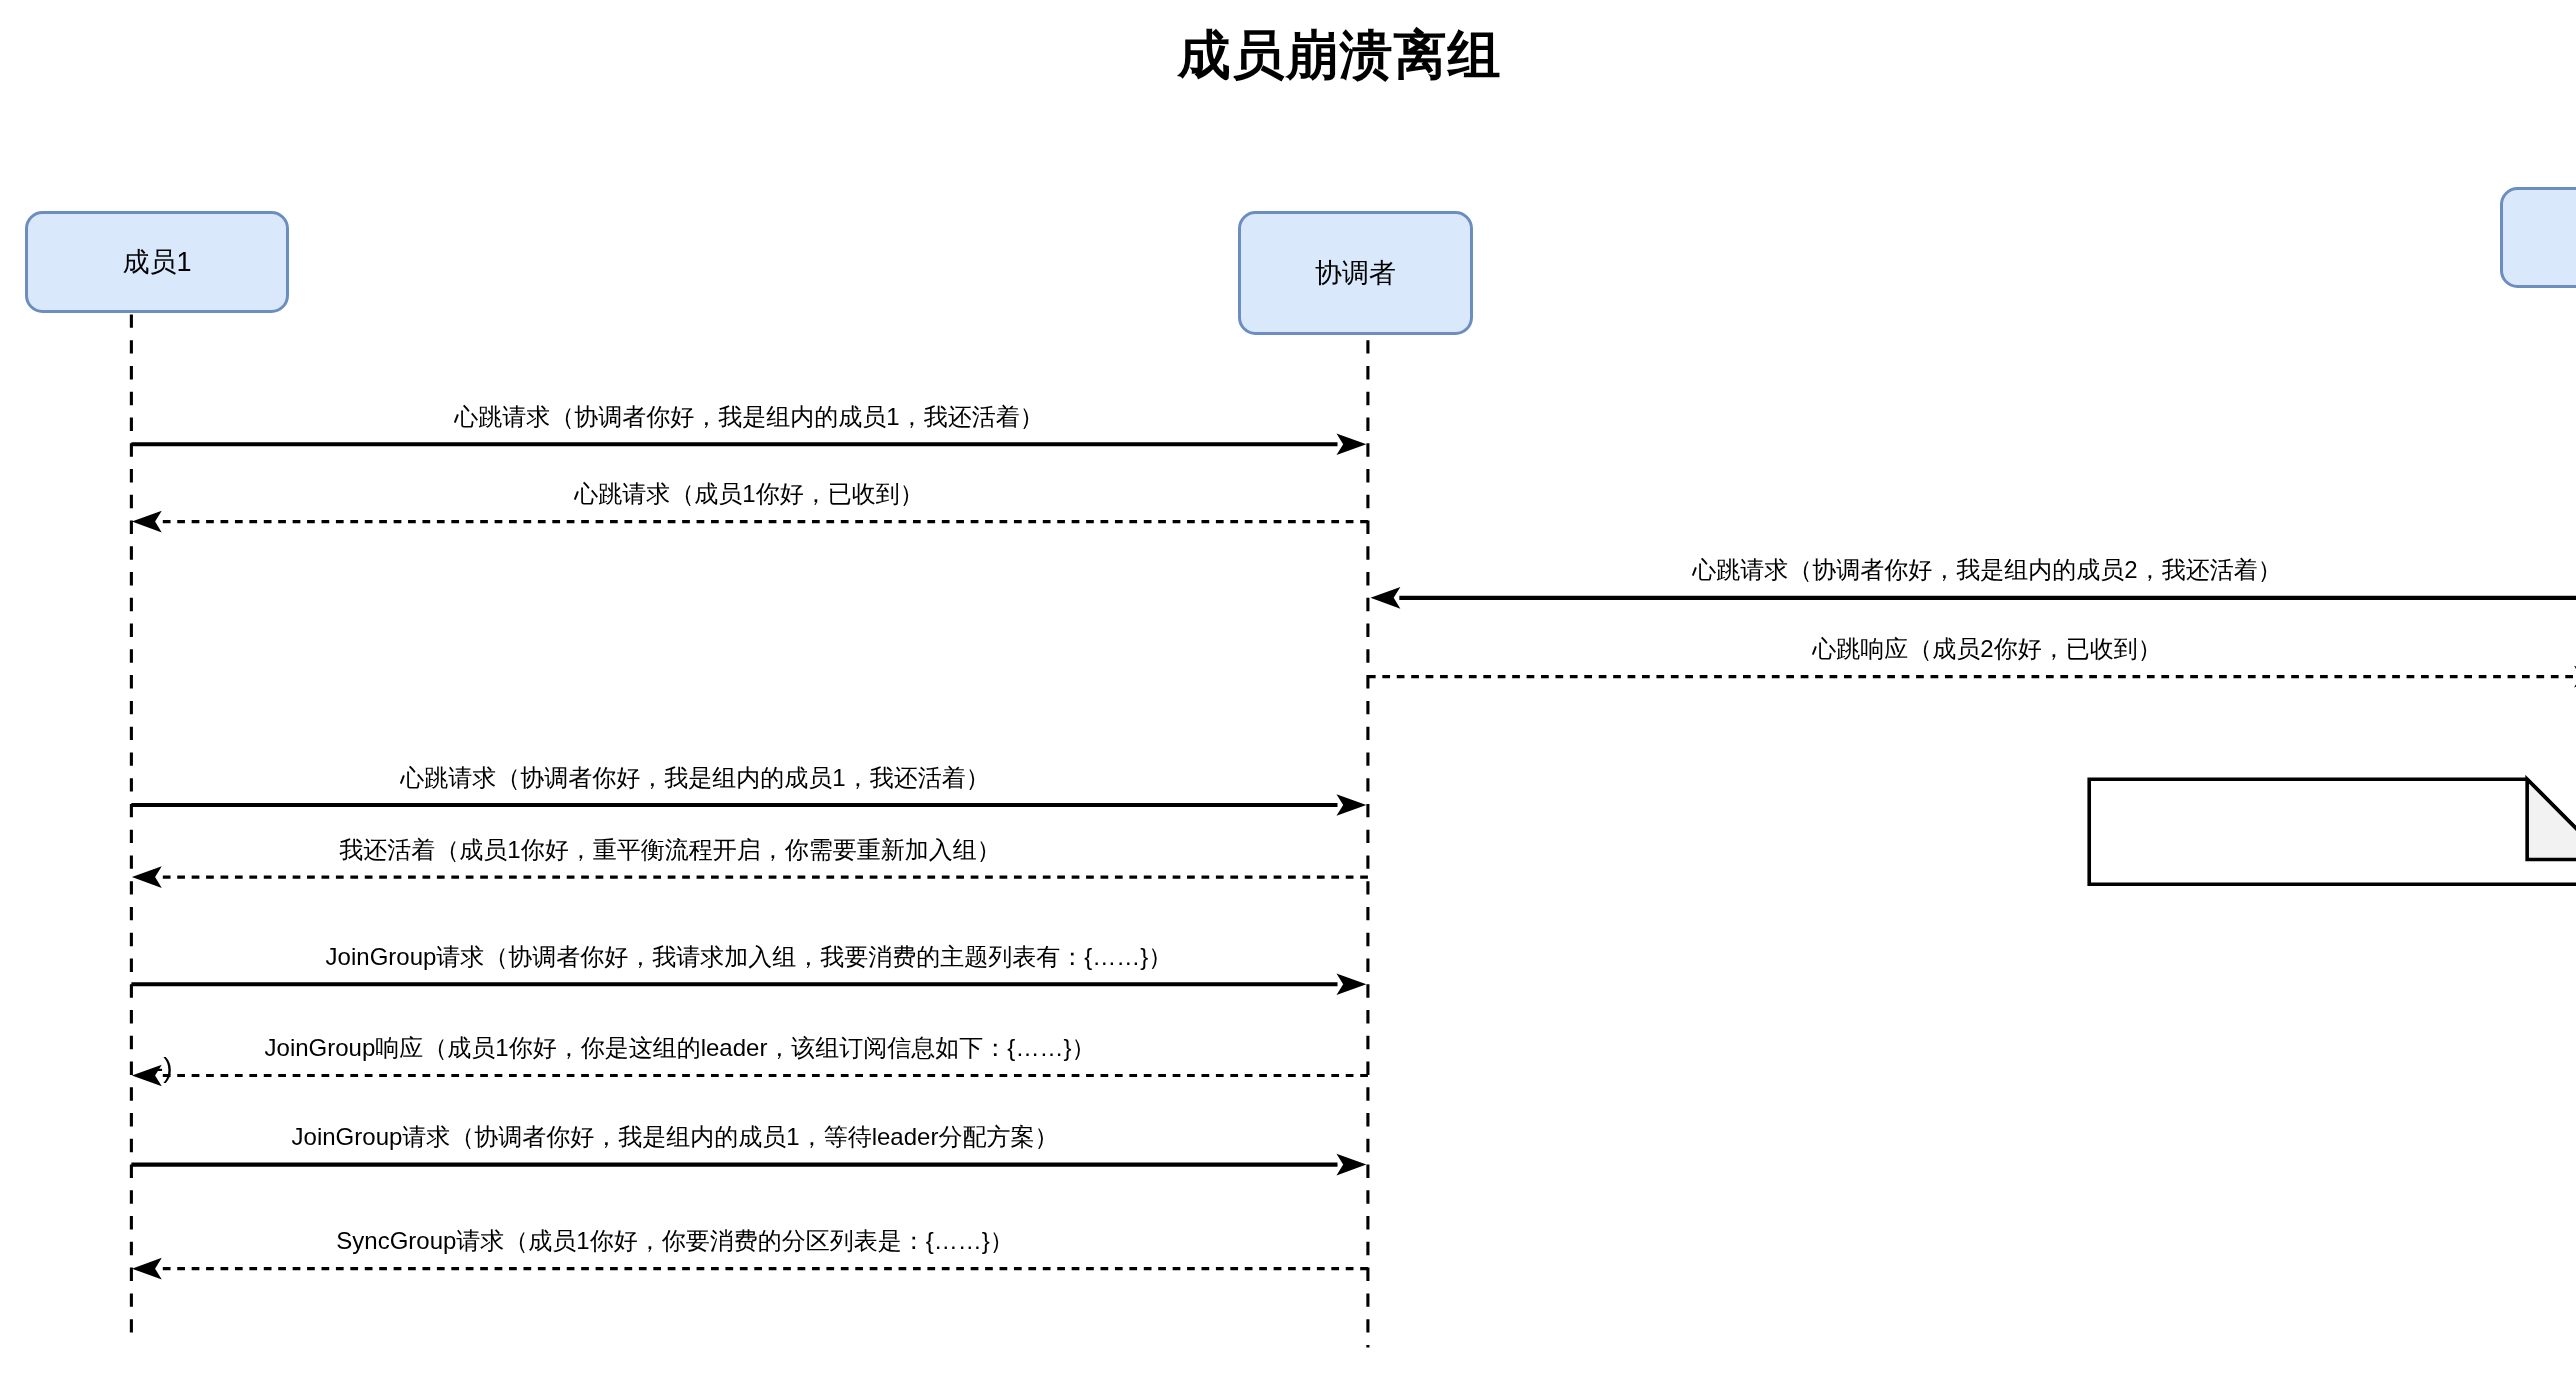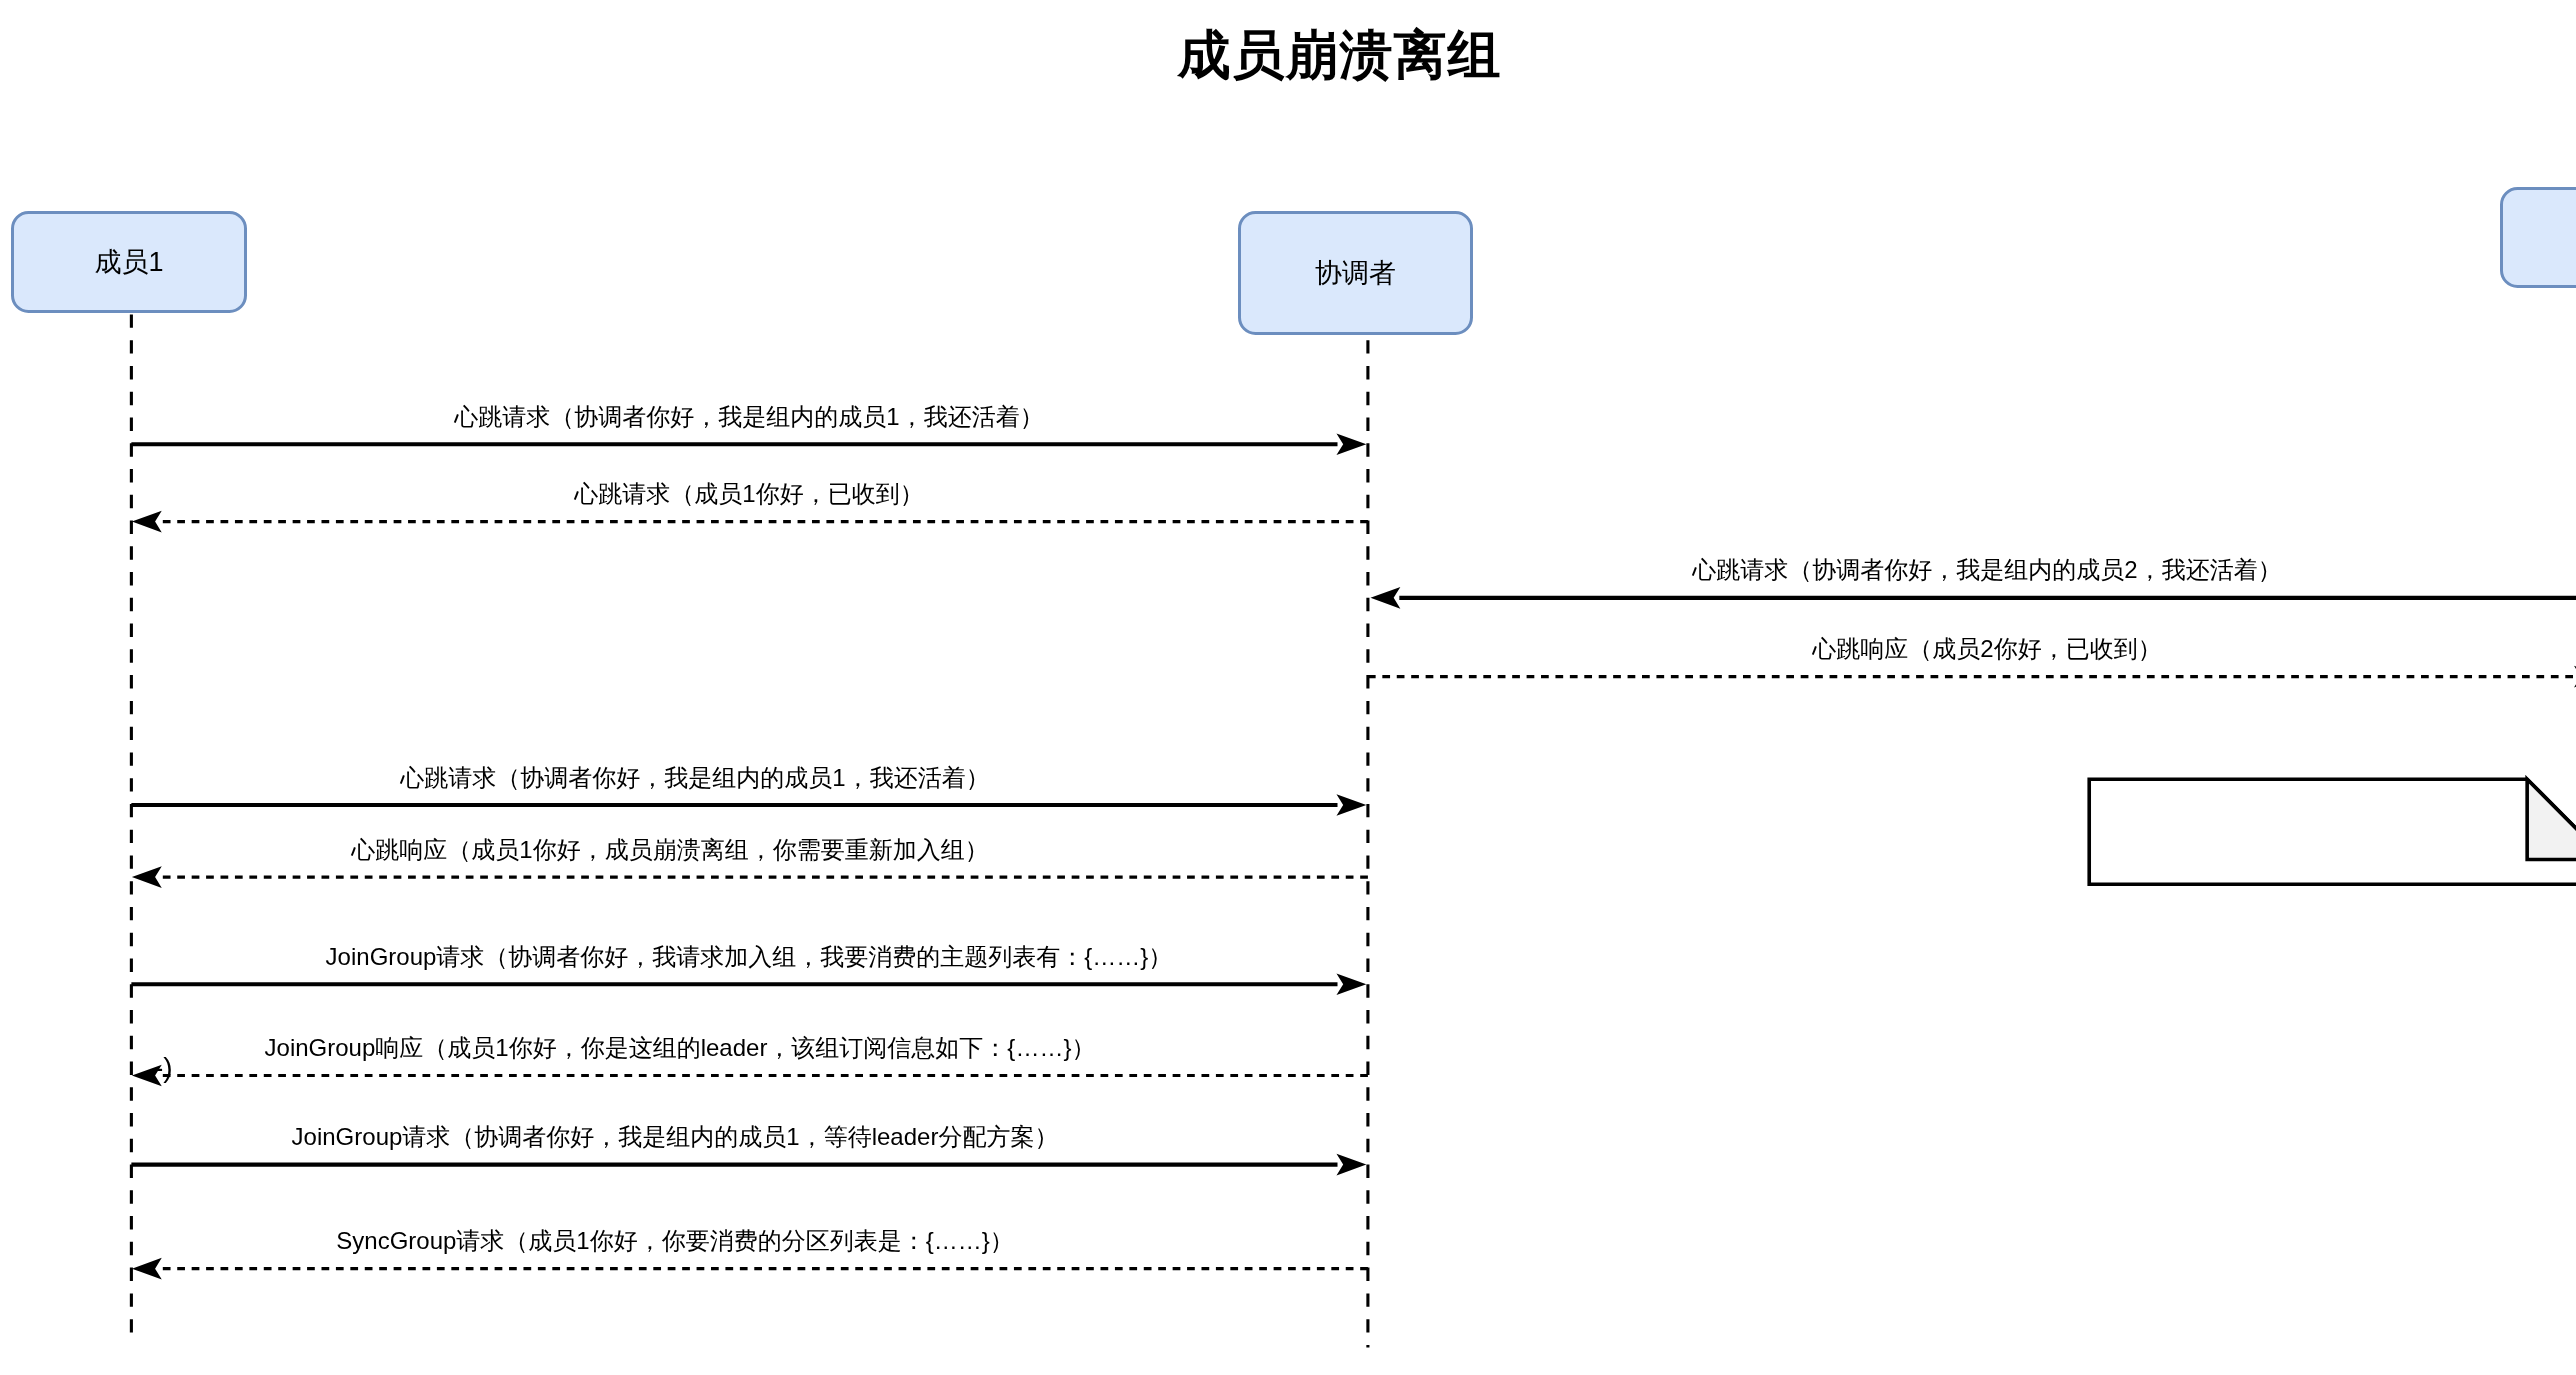--- a/index.html
+++ b/index.html
@@ -89,36 +89,36 @@
     </g>
 
     <g>
       <polygon points="4055,1512 4905,1512 5060,1668 5060,1716 4055,1716" fill="#ffffff" stroke="#000" stroke-width="7"></polygon>
       <polygon points="4905,1512 5060,1668 4905,1668" fill="#f2f2f2" stroke="#000" stroke-width="7"></polygon>
     </g>
   </svg>
 
   <div class="title">成员崩溃离组</div>
 
-  <div class="actor" style="left:11px;top:211px;width:236px;height:102px;">
+  <div class="actor" style="left:25px;top:211px;width:264px;height:102px;">
     <span class="actor-label">成员1</span>
   </div>
   <div class="actor" style="left:1238px;top:211px;width:235px;height:124px;">
     <span class="actor-label">协调者</span>
   </div>
   <div class="actor" style="left:2500px;top:187px;width:235px;height:101px;">
     
   </div>
 
   <div class="msg-label" style="left:131px;width:1236px;top:403px;">心跳请求（协调者你好，我是组内的成员1，我还活着）</div>
   <div class="msg-label" style="left:131px;width:1236px;top:480px;">心跳请求（成员1你好，已收到）</div>
   <div class="msg-label" style="left:1368px;width:1238px;top:556px;">心跳请求（协调者你好，我是组内的成员2，我还活着）</div>
   <div class="msg-label" style="left:1368px;width:1238px;top:635px;">心跳响应（成员2你好，已收到）</div>
   <div class="msg-label" style="left:77px;width:1236px;top:764px;">心跳请求（协调者你好，我是组内的成员1，我还活着）</div>
-  <div class="msg-label" style="left:52px;width:1236px;top:836px;">心跳响应（成员1你好，成员崩溃离组，你需要重新加入组）</div>
+  <div class="msg-label" style="left:52px;width:1236px;top:836px;">我还活着（成员1你好，重平衡流程开启，你需要重新加入组）</div>
   <div class="msg-label" style="left:131px;width:1236px;top:943px;">JoinGroup请求（协调者你好，我请求加入组，我要消费的主题列表有：{……}）</div>
   <div class="msg-label" style="left:62px;width:1236px;top:1034px;">JoinGroup响应（成员1你好，你是这组的leader，该组订阅信息如下：{……}）</div>
   <div class="msg-label" style="left:57px;width:1236px;top:1123px;">JoinGroup请求（协调者你好，我是组内的成员1，等待leader分配方案）</div>
   <div class="msg-label" style="left:57px;width:1236px;top:1227px;">SyncGroup请求（成员1你好，你要消费的分区列表是：{……}）</div>
 
   <div class="stray" style="left:154px;top:1052px;">-)</div>
 
 
 </div>
 

